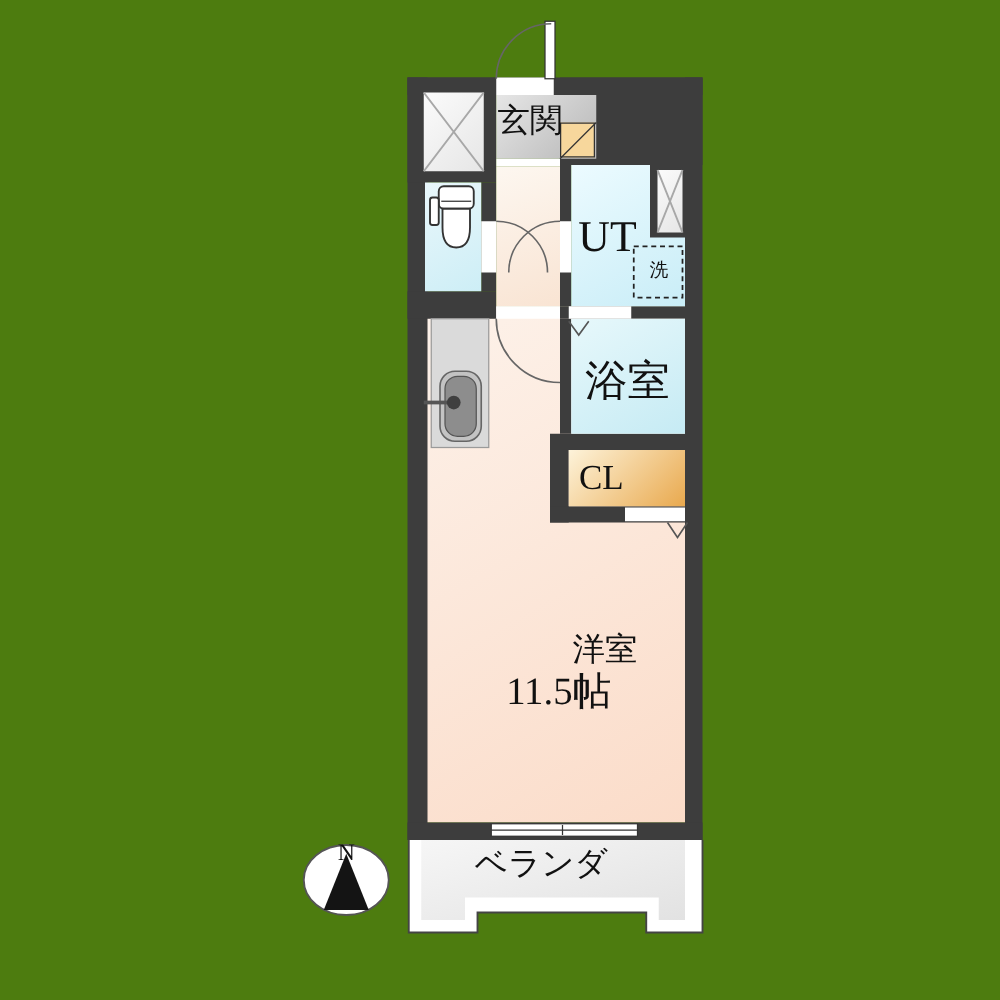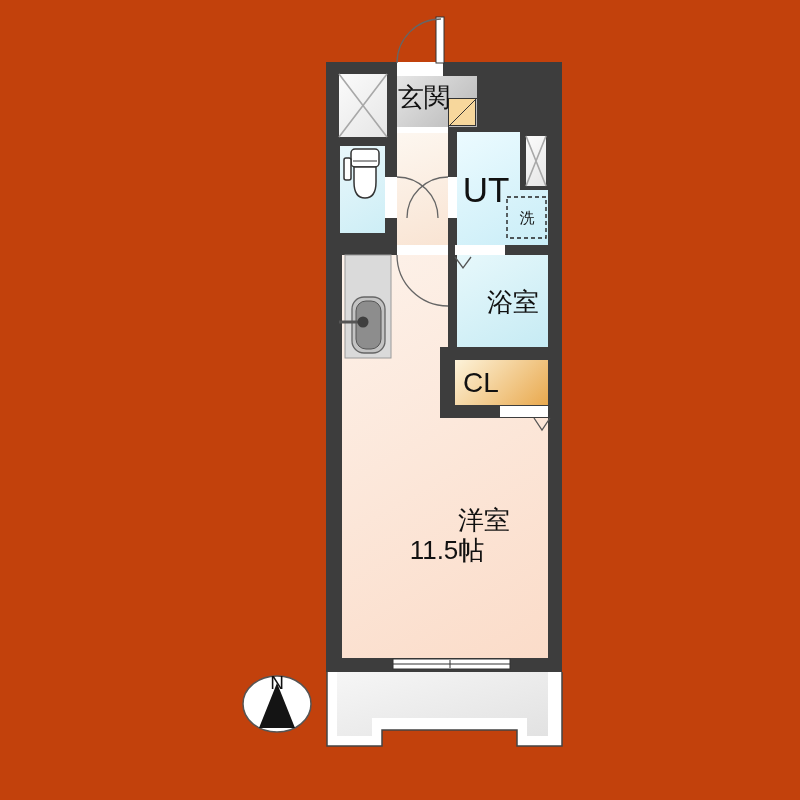--- a/index.html
+++ b/index.html
@@ -1,17 +1,17 @@
 <!DOCTYPE html>
 <html><head>
 <meta charset="utf-8">
 <style>
   html,body{margin:0;padding:0;background:#fff;}
-  #canvas{position:relative;width:800px;height:800px;background:#c2410c;overflow:hidden;
-          font-family:Liberation Sans, sans-serif;}
+  #canvas{position:relative;width:800px;height:800px;background:#4d7c0f;overflow:hidden;
+          font-family:Liberation Serif, serif;}
   .wall{position:absolute;background:#3d3d3d;z-index:2;}
   .floor{position:absolute;z-index:3;}
   .opening{position:absolute;background:#ffffff;z-index:4;}
   .pillar{position:absolute;background:#3d3d3d;z-index:4;}
   .psbox{position:absolute;background:linear-gradient(135deg,#fbfbfb,#e6e6e6);z-index:4;}
   .label{position:absolute;transform:translateX(-50%);color:#111;white-space:nowrap;z-index:6;line-height:1;}
   #room-main{position:absolute;left:340px;top:245px;width:208px;height:413px;z-index:1;
              background:linear-gradient(150deg,#fdf2ea 0%,#fbdcc9 100%);}
   #genkan{left:397px;top:76px;width:80px;height:51px;background:linear-gradient(135deg,#e6e6e6 0%,#b7b7b7 100%);}
   #genkan-step{position:absolute;left:397px;top:127px;width:51px;height:6px;background:#fff;z-index:3;}
@@ -118,19 +118,20 @@
 
     <g>
       <ellipse cx="277" cy="704" rx="34" ry="28" fill="#ffffff" stroke="#555" stroke-width="1.5"></ellipse>
       <path d="M277,683 L295,728 L259,728 Z" fill="#141414"></path>
     </g>
   </svg>
 
   <div class="label" style="left:424px;top:84px;font-size:26px;">玄関</div>
   <div class="label" style="left:486px;top:172px;font-size:35px;">UT</div>
   <div class="label" style="left:527px;top:210px;font-size:15px;">洗</div>
-  <div class="label" style="left:513px;top:289px;font-size:26px;">浴室</div>
+  <div class="label" style="left:502px;top:289px;font-size:34px;">浴室</div>
   <div class="label" style="left:481px;top:369px;font-size:28px;">CL</div>
   <div class="label" style="left:448px;top:507px;font-size:26px;margin-left:36px;">洋室</div>
-  <div class="label" style="left:447px;top:537px;font-size:26px;">11.5帖</div>
+  <div class="label" style="left:447px;top:537px;font-size:31px;">11.5帖</div>
+  <div class="label" style="left:433px;top:678px;font-size:26px;">ベランダ</div>
   <div class="label" style="left:277px;top:673px;font-size:19px;">N</div>
 
 </div>
 
 </body></html>

